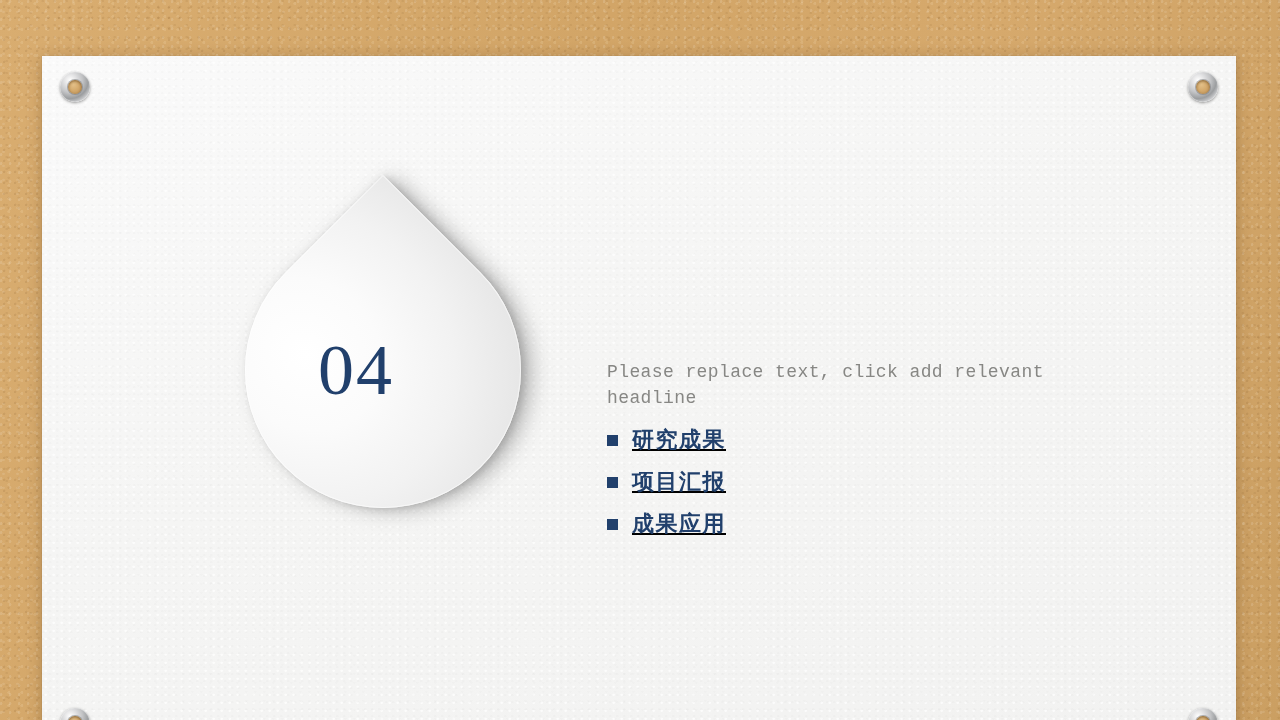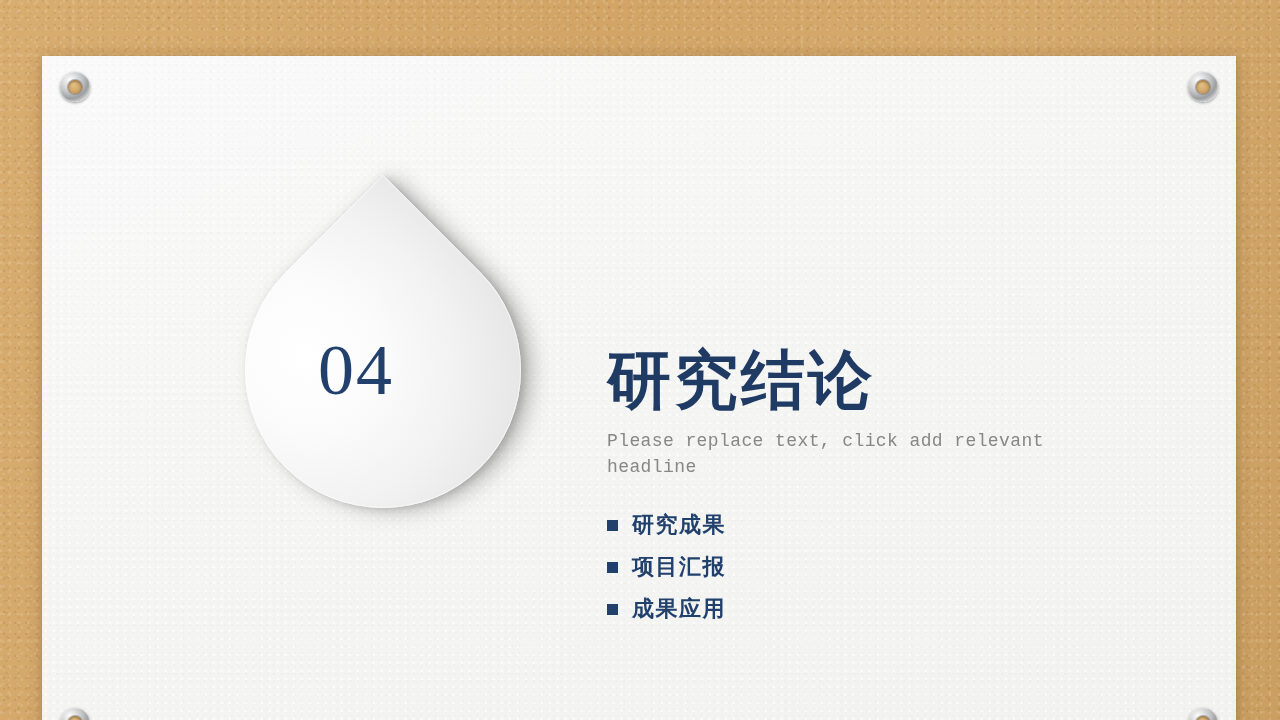--- a/index.html
+++ b/index.html
@@ -117,22 +117,23 @@
   #slide-subtitle {
     margin-top:14px;
     font-family:"Liberation Mono", monospace;
     font-size:18px;
     color:#878784;
     line-height:1.42;
     letter-spacing:.4px;
     width:490px;
   }
   #bullet-list {
-    margin-top:24px;
+    margin-top:8px;
     list-style:none;
+    text-decoration:underline;
   }
   #bullet-list li {
     display:flex;
     align-items:center;
     gap:14px;
     height:42px;
     font-family:"Liberation Serif", serif;
     font-size:22px;
     font-weight:700;
     color:#21406c;
@@ -156,21 +157,20 @@
     <span class="grommet" id="grommet-bl"></span>
     <span class="grommet" id="grommet-br"></span>
 
     <div id="badge-wrap">
       <div id="badge-shape"></div>
       <div id="badge-number">04</div>
     </div>
 
     <div id="text-col">
 
-      <h1 id="slide-title">研究结论</h1>
 
       <p id="slide-subtitle">Please replace text, click add relevant headline</p>
 
       <ul id="bullet-list">
         <li>
           <span class="bullet-marker"></span>
           <span>研究成果</span>
         </li>
         <li>
           <span class="bullet-marker"></span>

